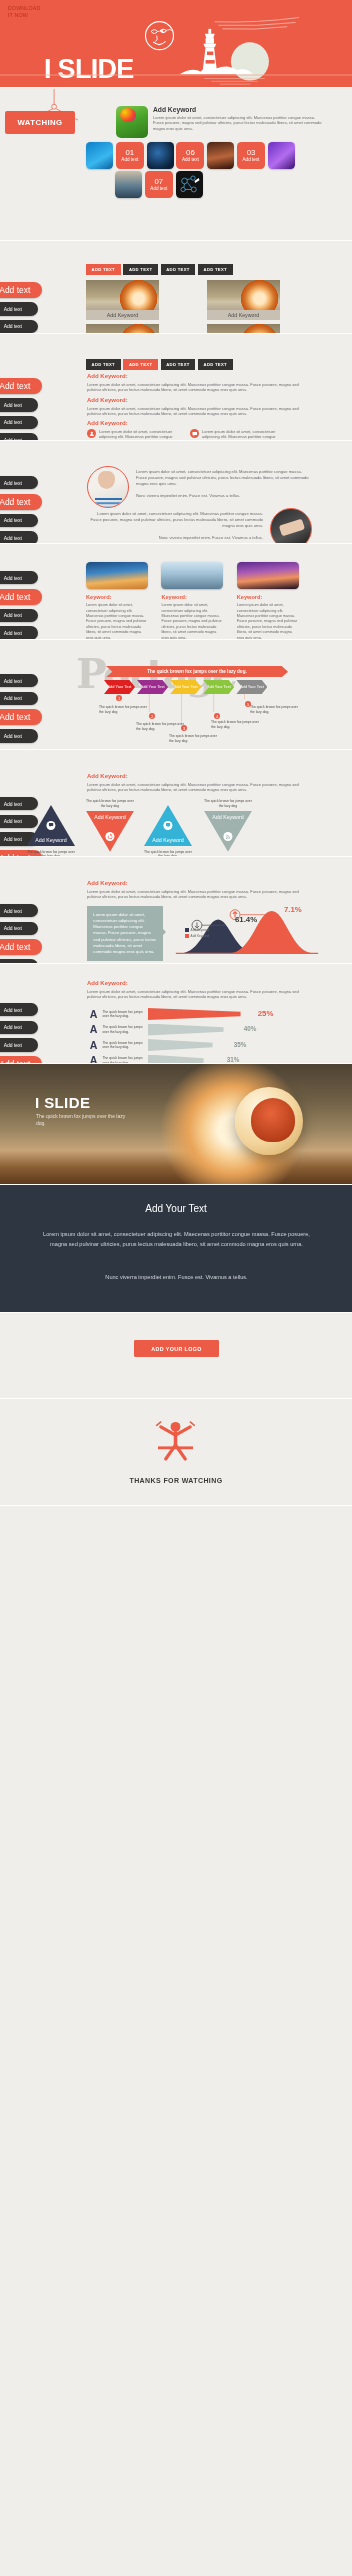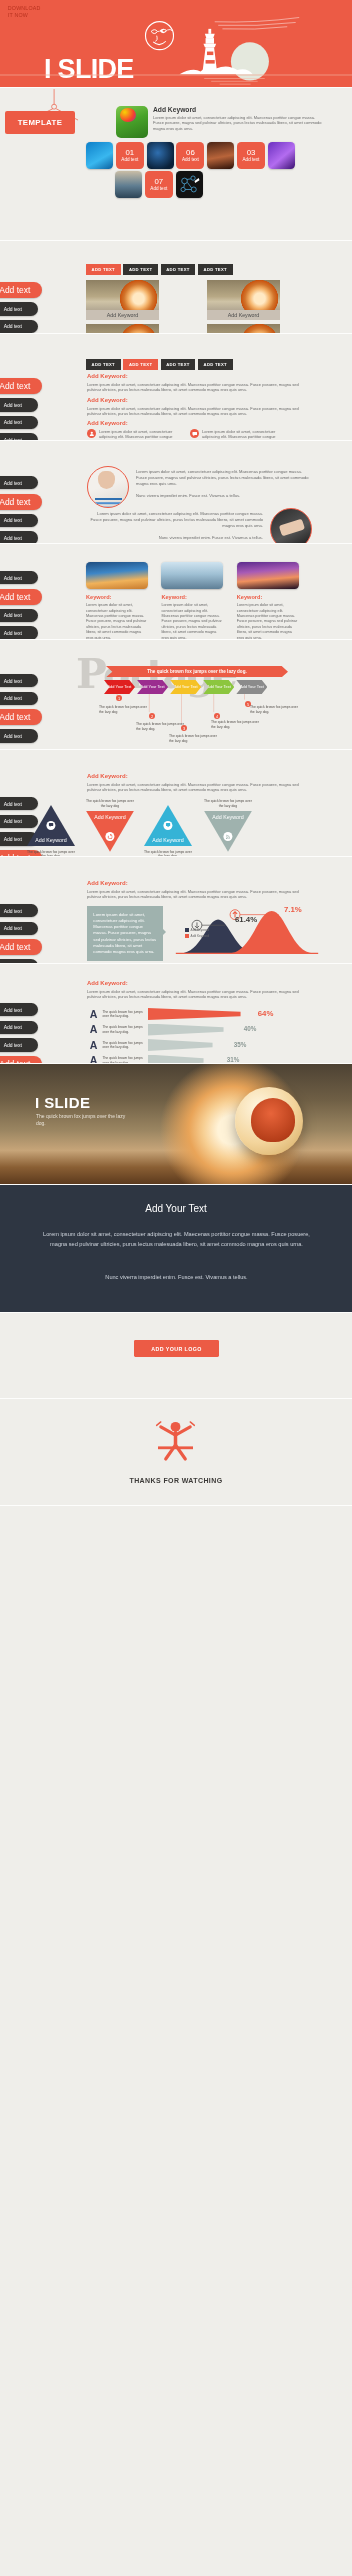--- a/index.html
+++ b/index.html
@@ -226,21 +226,21 @@
     </svg>
   </section>
 
   <section class="slide contents-slide">
     <svg class="hanger" viewBox="0 0 125 85">
       <path d="M74 0 v22" stroke="#ec5b45" stroke-width="1"></path>
       <circle cx="74" cy="25" r="3.5" fill="none" stroke="#ec5b45" stroke-width="1"></circle>
       <path d="M72 28 L40 44 M77 28 L108 44" stroke="#ec5b45" stroke-width="1"></path>
     </svg>
     <div class="ctag">
-      <span>TEMPLATE</span>
+      <span>WATCHING</span>
     </div>
 
     <div class="c-head">
       <div class="thumb"></div>
       <div class="txt">
         <h4>Add Keyword</h4>
         <p>Lorem ipsum dolor sit amet, consectetuer adipiscing elit. Maecenas porttitor congue massa. Fusce posuere, magna sed pulvinar ultricies, purus lectus malesuada libero, sit amet commodo magna eros quis urna.</p>
       </div>
     </div>
 
@@ -603,21 +603,21 @@
     </div>
 
     <div style="position:absolute;left:89px;top:44px;">
       <div class="frow">
         <div class="fA" style="color:#343a52">A</div>
         <div class="ftx">The quick brown fox jumps over the lazy dog.</div>
         <div class="fbarwrap">
           <div class="fbar" style="width:93px;background:#ec5b45;"></div>
         </div>
         <div style="position:relative;width:24px;">
-          <span class="fpct" style="left:0;top:-5px;color:#ec5b45">64%</span>
+          <span class="fpct" style="left:0;top:-5px;color:#ec5b45">25%</span>
         </div>
       </div>
       <div class="frow">
         <div class="fA" style="color:#343a52">A</div>
         <div class="ftx">The quick brown fox jumps over the lazy dog.</div>
         <div class="fbarwrap">
           <div class="fbar" style="width:76px;background:#c3cdc9;"></div>
         </div>
         <div style="position:relative;width:24px;">
           <span class="fpct" style="left:-14px;top:-4.2px;font-size:6.3px;color:#8d9a96">40%</span>

